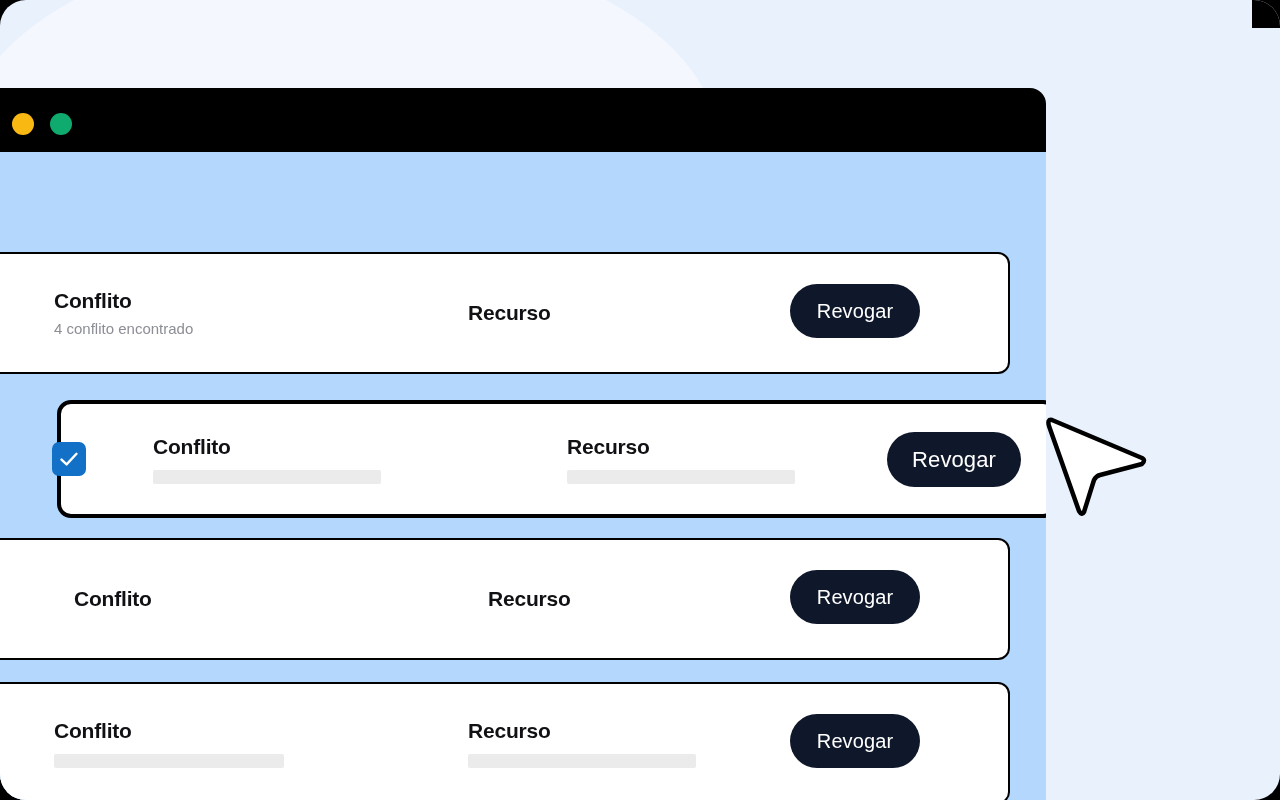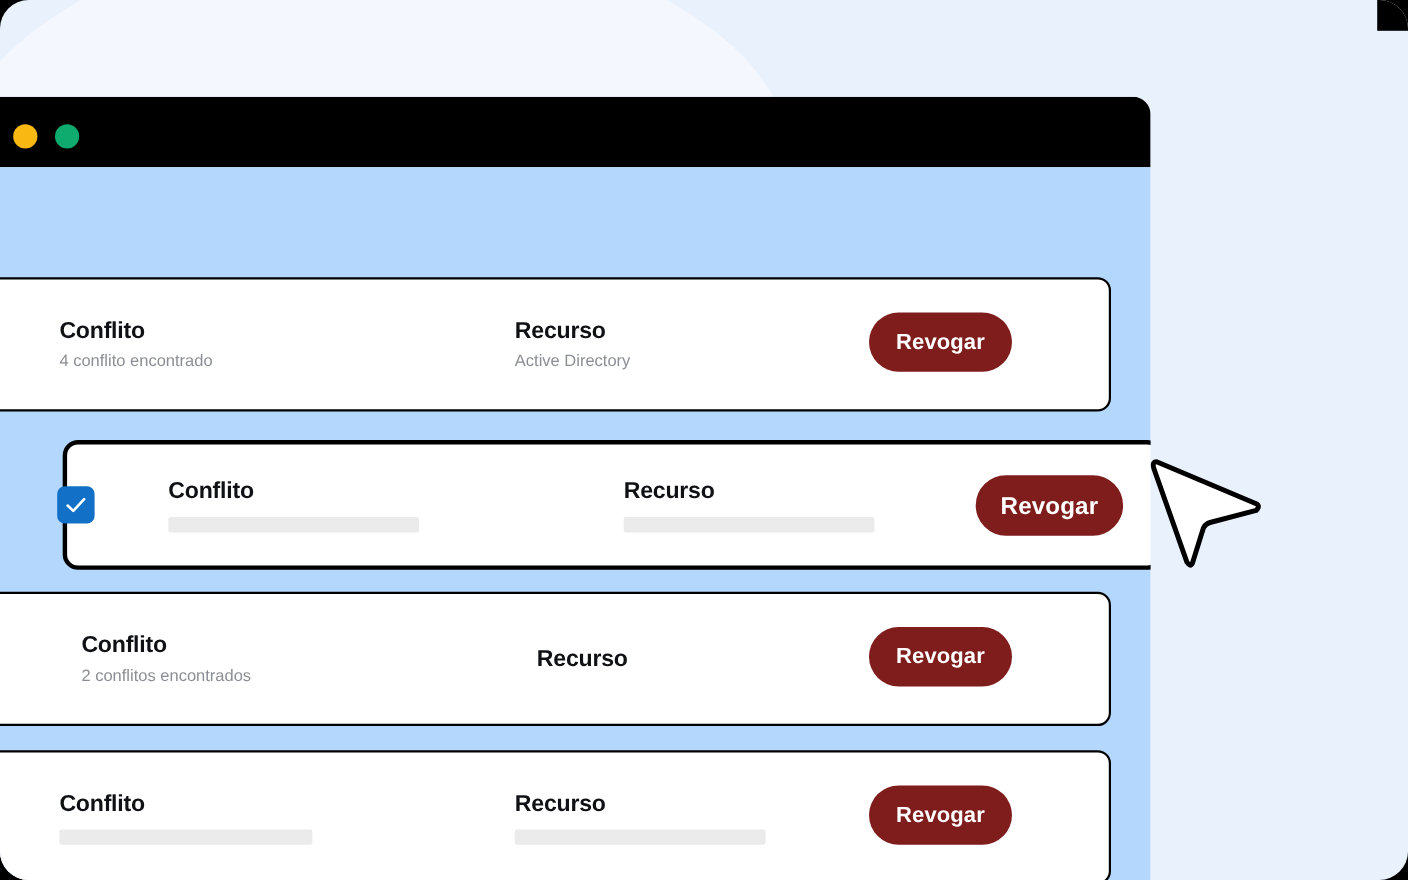--- a/index.html
+++ b/index.html
@@ -136,27 +136,27 @@
     width: 34px;
     height: 34px;
     border-radius: 7px;
   }
   .checkbox.checked svg { display: block; }
 
   
   .btn-revoke {
     position: absolute;
     box-sizing: border-box;
-    background: #7f1d1d;
+    background: #0f172a;
     color: #ffffff;
     border: none;
     border-radius: 999px;
     font-family: "Liberation Sans", sans-serif;
     font-size: 20px;
-    font-weight: bold;
+    font-weight: normal;
     letter-spacing: 0.1px;
     cursor: pointer;
     padding: 0;
   }
 
   
   .cursor {
     position: absolute;
     left: 1044px;
     top: 412px;
@@ -196,21 +196,20 @@
 
       <div class="card c1">
 
         <div class="cell" style="left:158px; width:320px;">
           <div class="title">Conflito</div>
           <div class="subtitle">4 conflito encontrado</div>
         </div>
 
         <div class="cell" style="left:572px; width:300px;">
           <div class="title">Recurso</div>
-          <div class="subtitle">Active Directory</div>
         </div>
 
         <button class="btn-revoke" style="left:894px; top:30px; width:130px; height:54px;">Revogar</button>
       </div>
 
       <div class="card highlight">
         <div class="checkbox checked" style="left:-9px; top:38px;">
           <svg width="34" height="34" viewBox="0 0 34 34" aria-hidden="true">
             <path d="M9.5 17.6 L14.6 22.4 L24.5 11.8" fill="none" stroke="#ffffff" stroke-width="2.4" stroke-linecap="round" stroke-linejoin="round"></path>
           </svg>
@@ -226,21 +225,20 @@
           <div class="skeleton" style="width:228px;"></div>
         </div>
 
         <button class="btn-revoke" style="left:826px; top:28px; width:134px; height:55px; font-size:22px;">Revogar</button>
       </div>
 
       <div class="card c3">
 
         <div class="cell" style="left:178px; width:330px;">
           <div class="title">Conflito</div>
-          <div class="subtitle">2 conflitos encontrados</div>
         </div>
 
         <div class="cell" style="left:592px; width:300px;">
           <div class="title">Recurso</div>
         </div>
 
         <button class="btn-revoke" style="left:894px; top:30px; width:130px; height:54px;">Revogar</button>
       </div>
 
       <div class="card c4">

